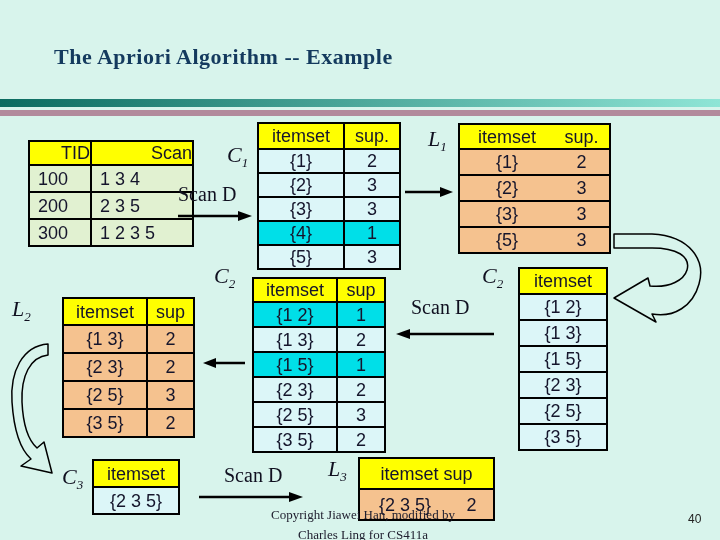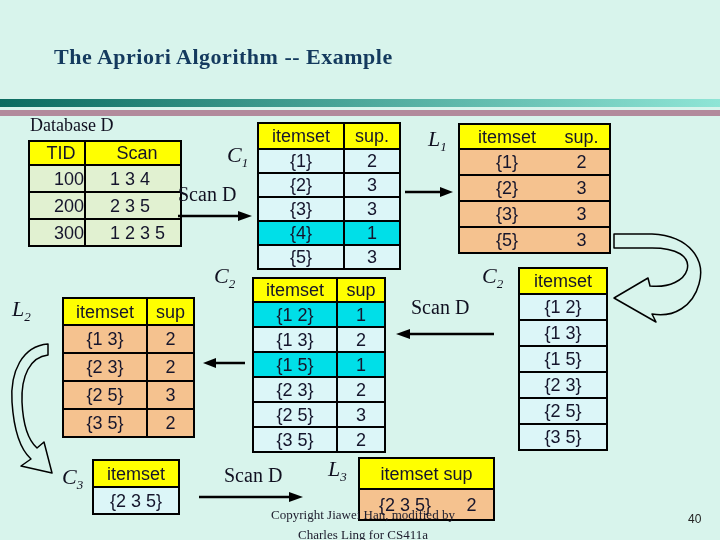--- a/index.html
+++ b/index.html
@@ -18,22 +18,22 @@
   .tbl th,.tbl td{border:2px solid #000;padding:0;text-align:center;vertical-align:middle;
                   color:var(--table_text,#15152c);overflow:hidden;white-space:nowrap;}
   .tbl th{background:var(--header_yellow,#ffff00);font-weight:normal;text-align:center;}
   .cand td{background:var(--candidate_body,#dcf6f8);}
   .freq td{background:var(--frequent_body,#f5c28f);}
   tr.hl td{background:var(--highlight_cyan,#00dfe8) !important;}
   
   .nodiv th,.nodiv td{border-left:none;border-right:none;}
   
   .tbl-db{left:28px;top:140px;}
-  .tbl-db th{font-weight:normal;text-align:center;padding-left:8px;height:22px;}
-  .tbl-db td{background:var(--database_body,#e1f1d1);text-align:left;padding-left:24px;height:25px;margin-left:12px;}
+  .tbl-db th{font-weight:normal;text-align:right;padding-left:14px;height:22px;}
+  .tbl-db td{background:var(--database_body,#e1f1d1);text-align:left;padding-left:8px;height:25px;margin-left:12px;}
   .tbl-db .c0{width:46px;} .tbl-db .c1{width:86px;}
   .tbl-c1{left:257px;top:122px;} .tbl-c1 th{height:24px;} .tbl-c1 td{height:22px;}
   .tbl-c1 .c0{width:84px;} .tbl-c1 .c1{width:54px;}
   .tbl-l1{left:458px;top:123px;} .tbl-l1 th{height:23px;} .tbl-l1 td{height:24px;}
   .tbl-l1 .c0{width:94px;} .tbl-l1 .c1{width:55px;}
   .tbl-c2m{left:252px;top:277px;} .tbl-c2m th{height:22px;} .tbl-c2m td{height:23px;}
   .tbl-c2m .c0{width:82px;} .tbl-c2m .c1{width:46px;}
   .tbl-c2r{left:518px;top:267px;} .tbl-c2r th{height:24px;} .tbl-c2r td{height:24px;}
   .tbl-c2r .c0{width:86px;}
   .tbl-l2{left:62px;top:297px;} .tbl-l2 th{height:25px;} .tbl-l2 td{height:26px;}
@@ -49,21 +49,20 @@
 </style>
 </head>
 <body>
 
 <div class="slide">
 
   <div class="title">The Apriori Algorithm -- Example</div>
   <div class="bar-teal"></div>
   <div class="bar-mauve"></div>
 
-  <div class="serif-label" style="left:30px;top:115px;font-size:18px">Database D</div>
 
   <table class="tbl tbl-db">
     <tbody>
         <tr>
       <th class="c0">TID</th>
       <th class="c1">Scan</th>
     </tr>
     <tr>
           <td>100</td>
           <td>1 3 4</td>

